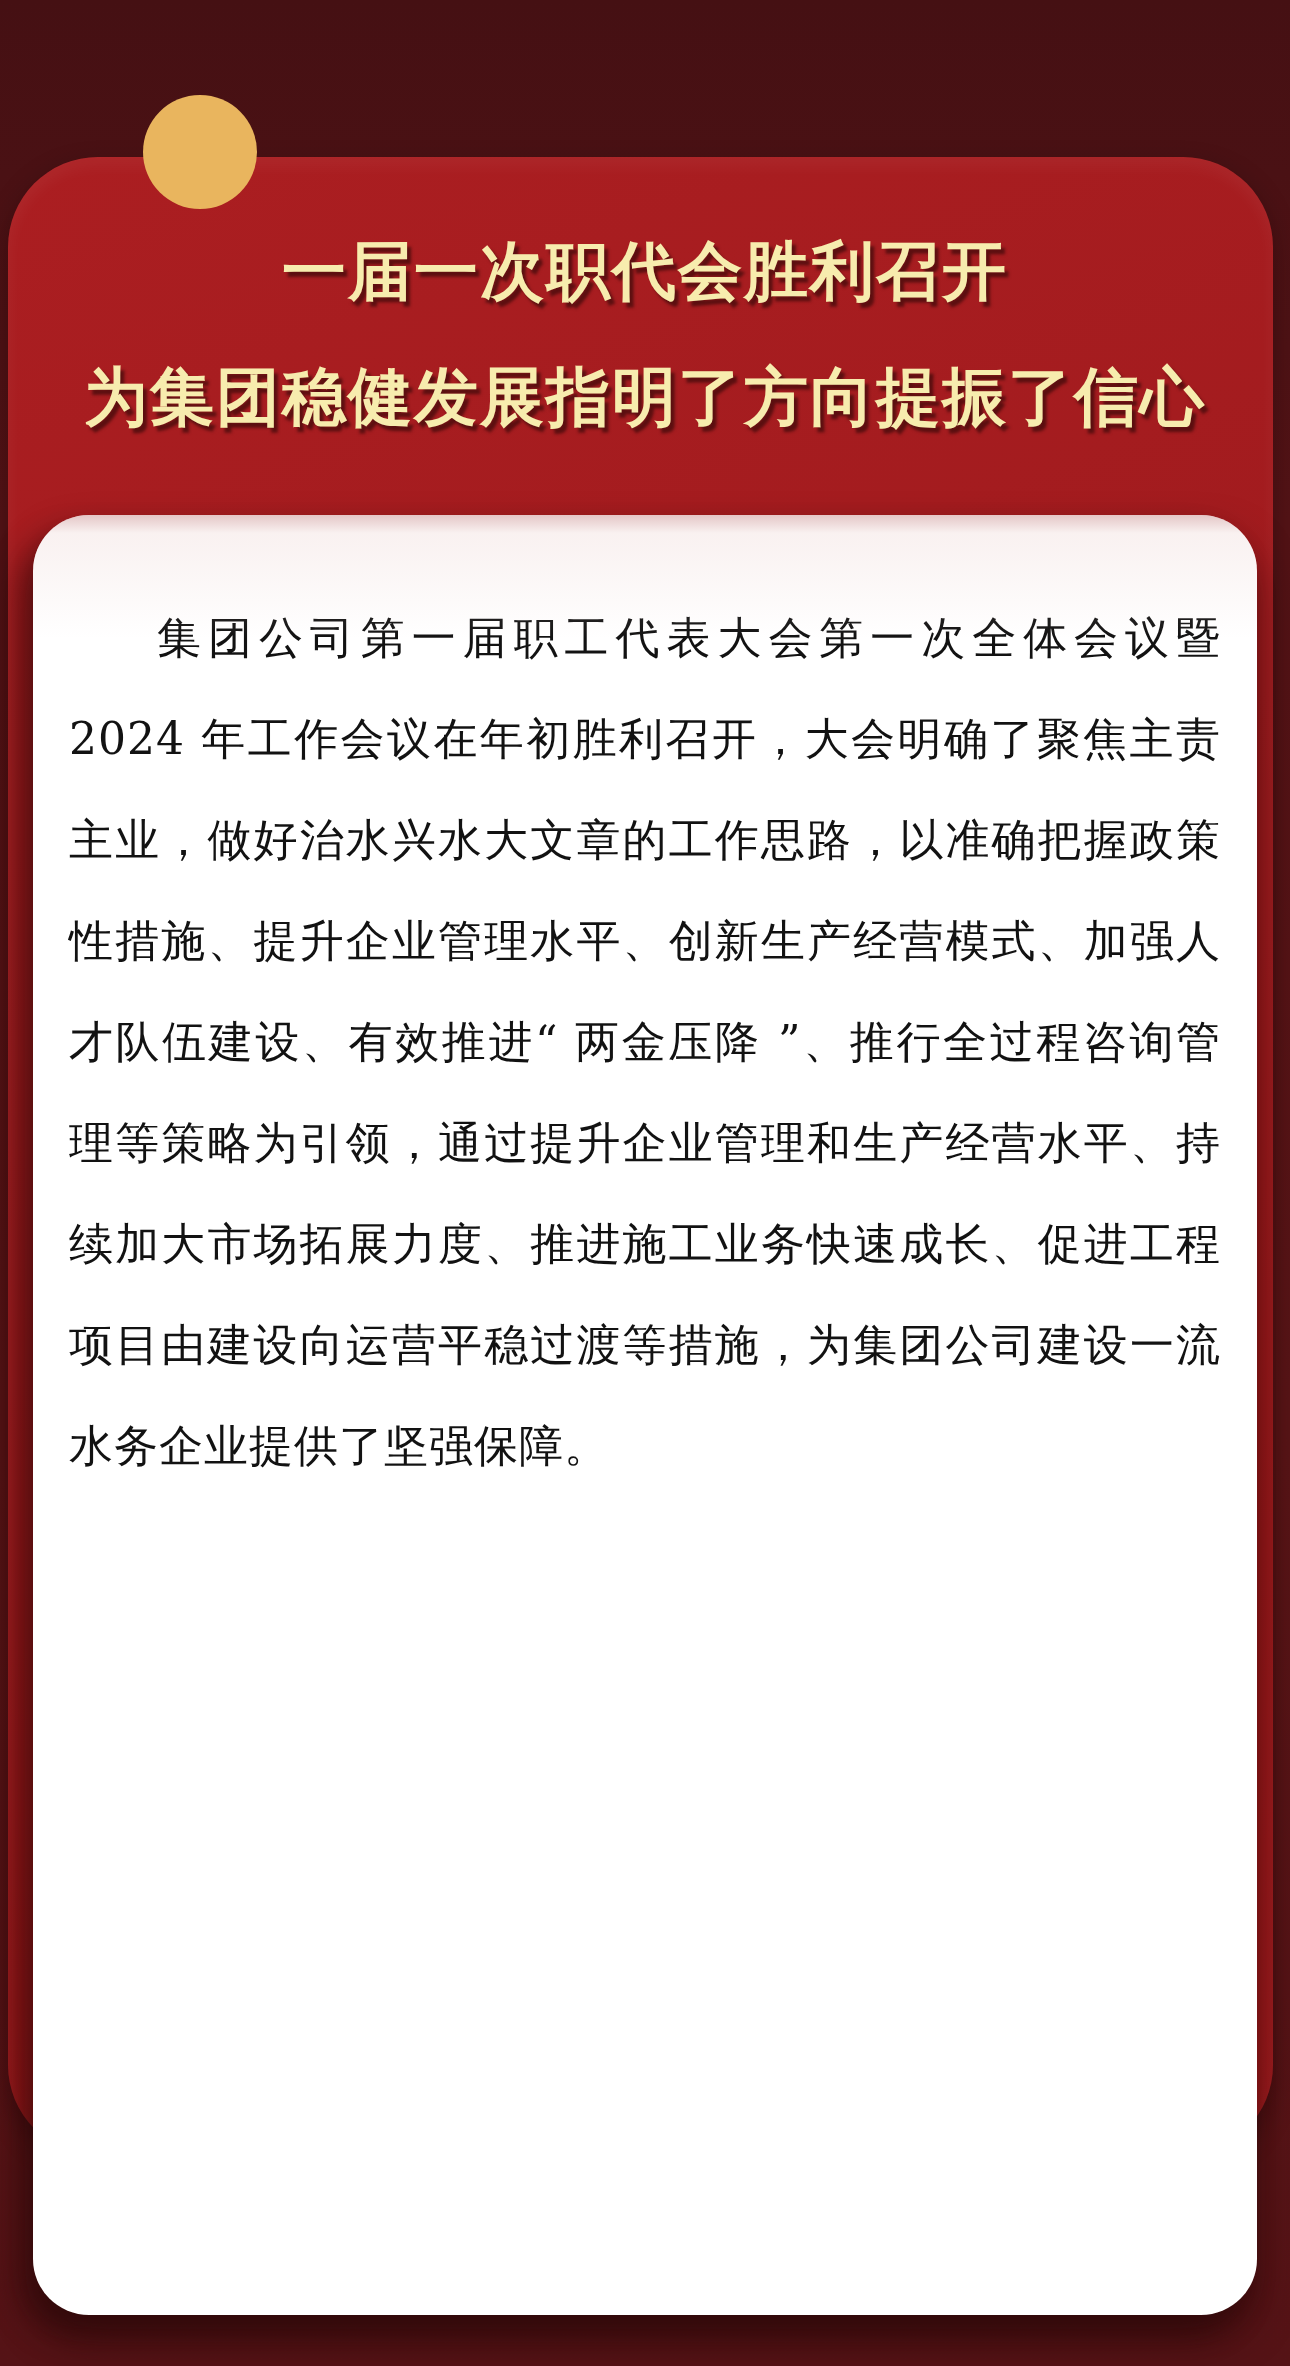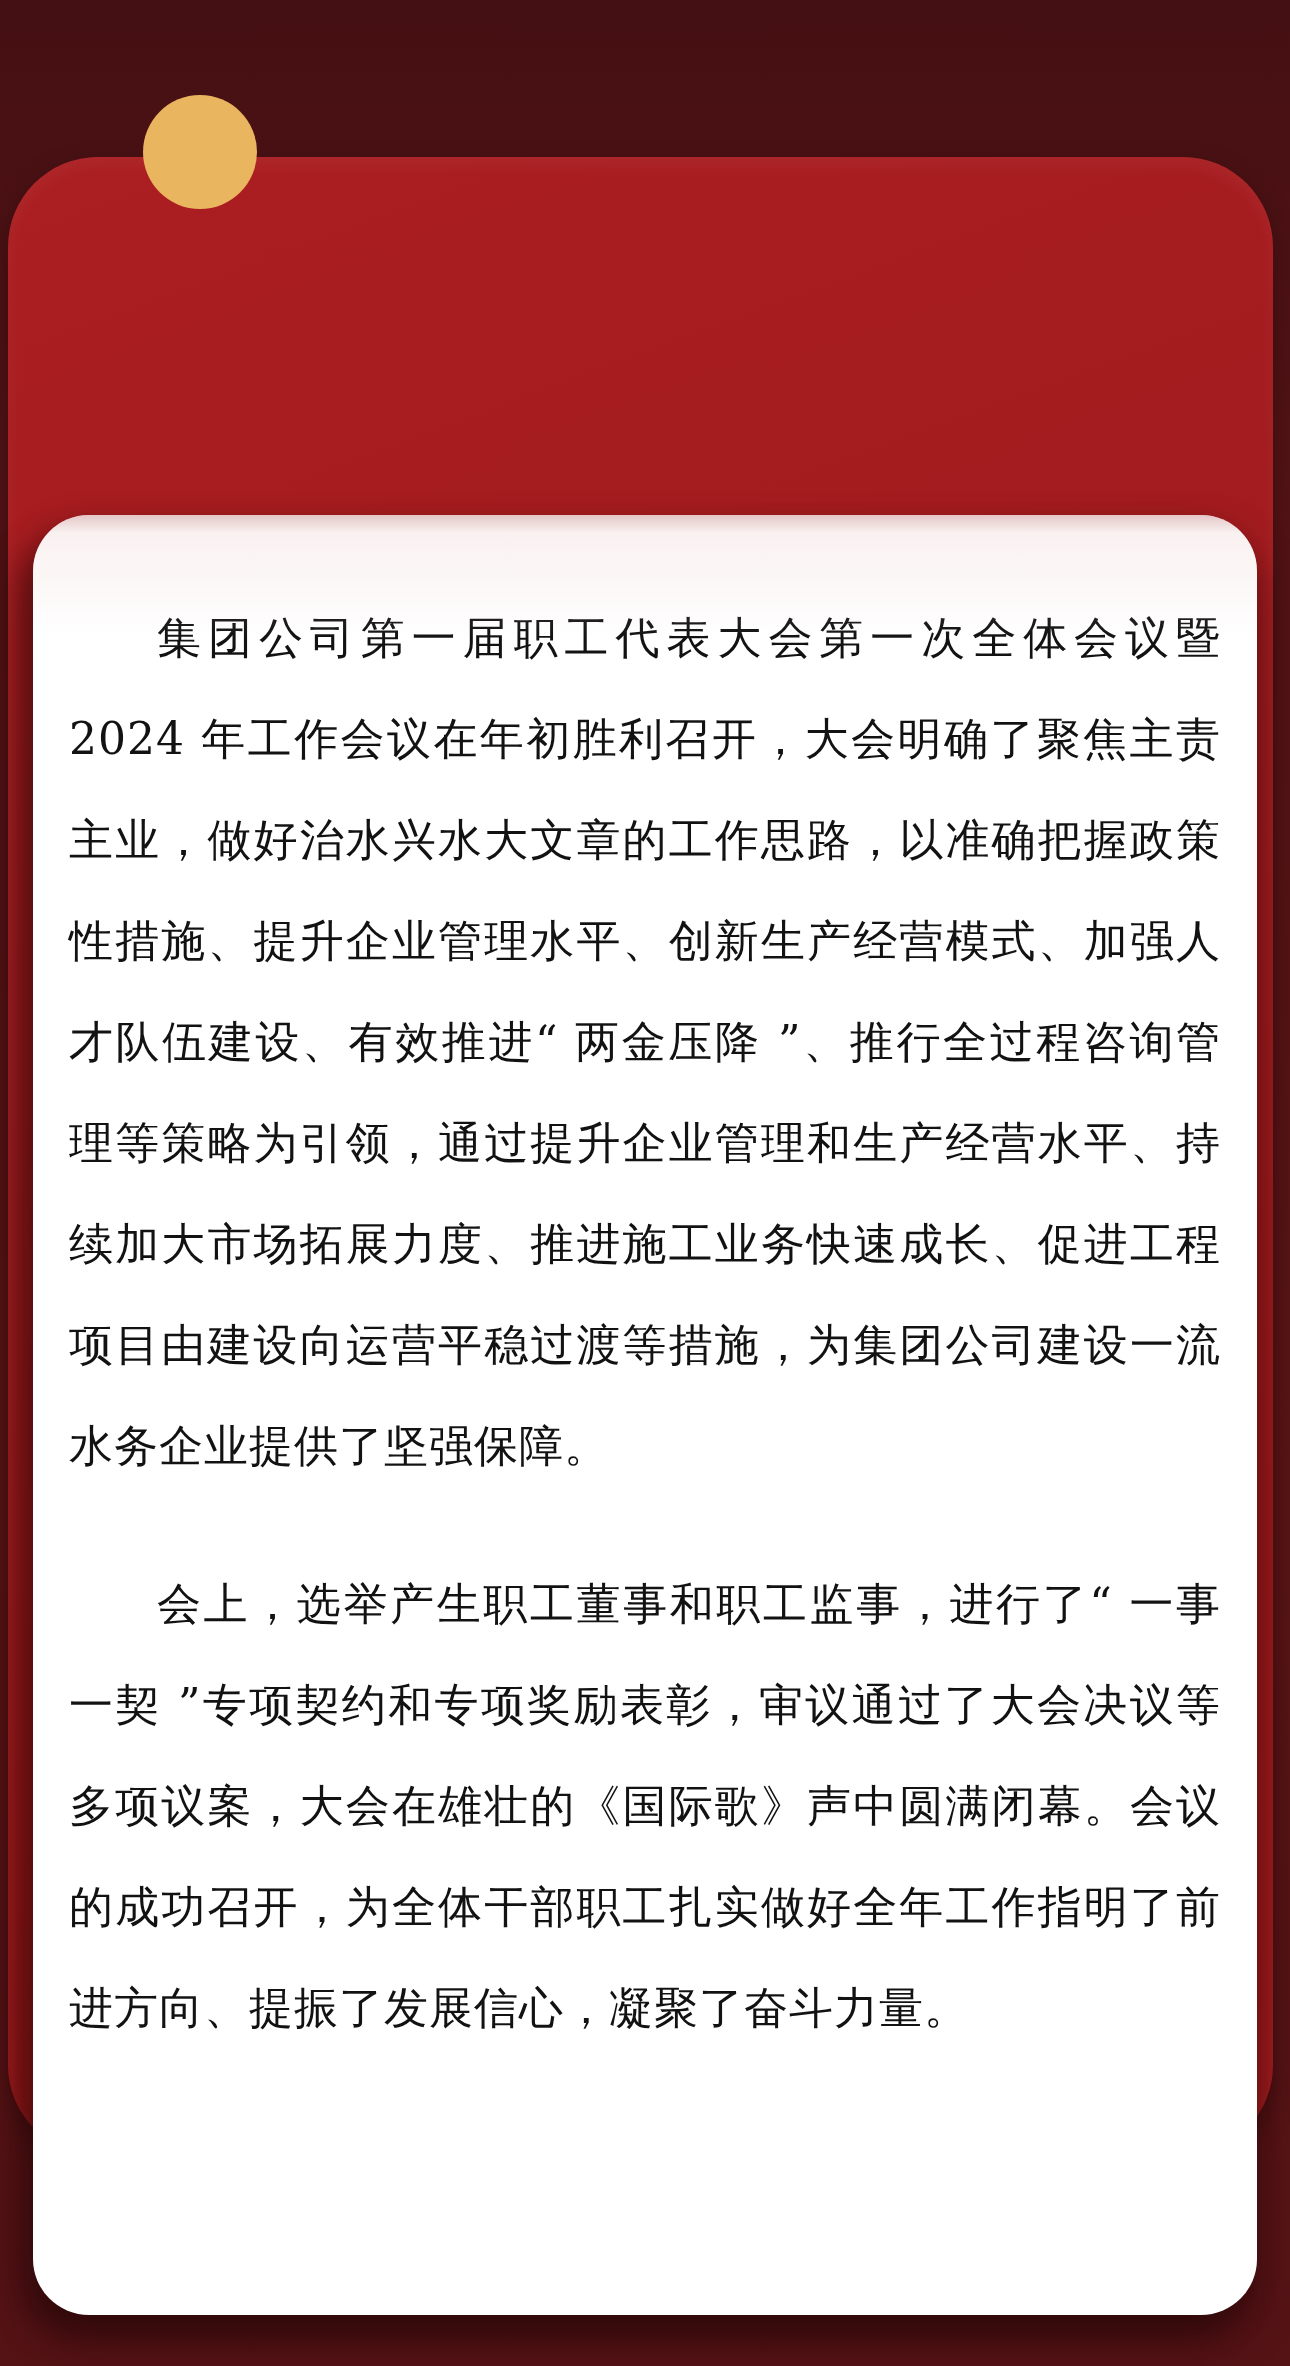--- a/index.html
+++ b/index.html
@@ -98,19 +98,22 @@
 </style>
 </head>
 <body>
 
 <div class="page">
 
   <div class="red-panel"></div>
 
   <span class="badge-circle"></span>
 
+  <div class="section-title">
+    <div>一届一次职代会胜利召开</div>
+    <div>为集团稳健发展指明了方向提振了信心</div>
+  </div>
 
   <div class="content-card">
     <p>集团公司第一届职工代表大会第一次全体会议暨 2024 年工作会议在年初胜利召开，大会明确了聚焦主责主业，做好治水兴水大文章的工作思路，以准确把握政策性措施、提升企业管理水平、创新生产经营模式、加强人才队伍建设、有效推进“ 两金压降 ”、推行全过程咨询管理等策略为引领，通过提升企业管理和生产经营水平、持续加大市场拓展力度、推进施工业务快速成长、促进工程项目由建设向运营平稳过渡等措施，为集团公司建设一流水务企业提供了坚强保障。</p>
-    <p>会上，选举产生职工董事和职工监事，进行了“ 一事一契 ”专项契约和专项奖励表彰，审议通过了大会决议等多项议案，大会在雄壮的《国际歌》声中圆满闭幕。会议的成功召开，为全体干部职工扎实做好全年工作指明了前进方向、提振了发展信心，凝聚了奋斗力量。</p>
   </div>
 
 </div>
 
 </body></html>

